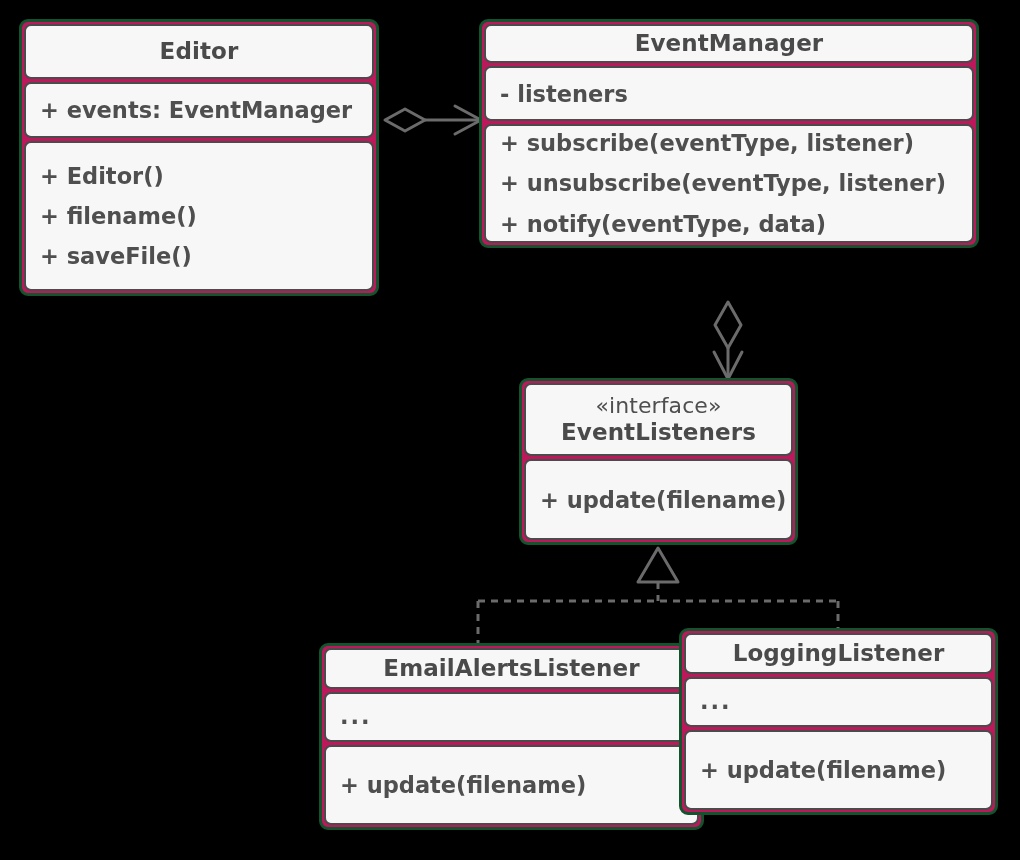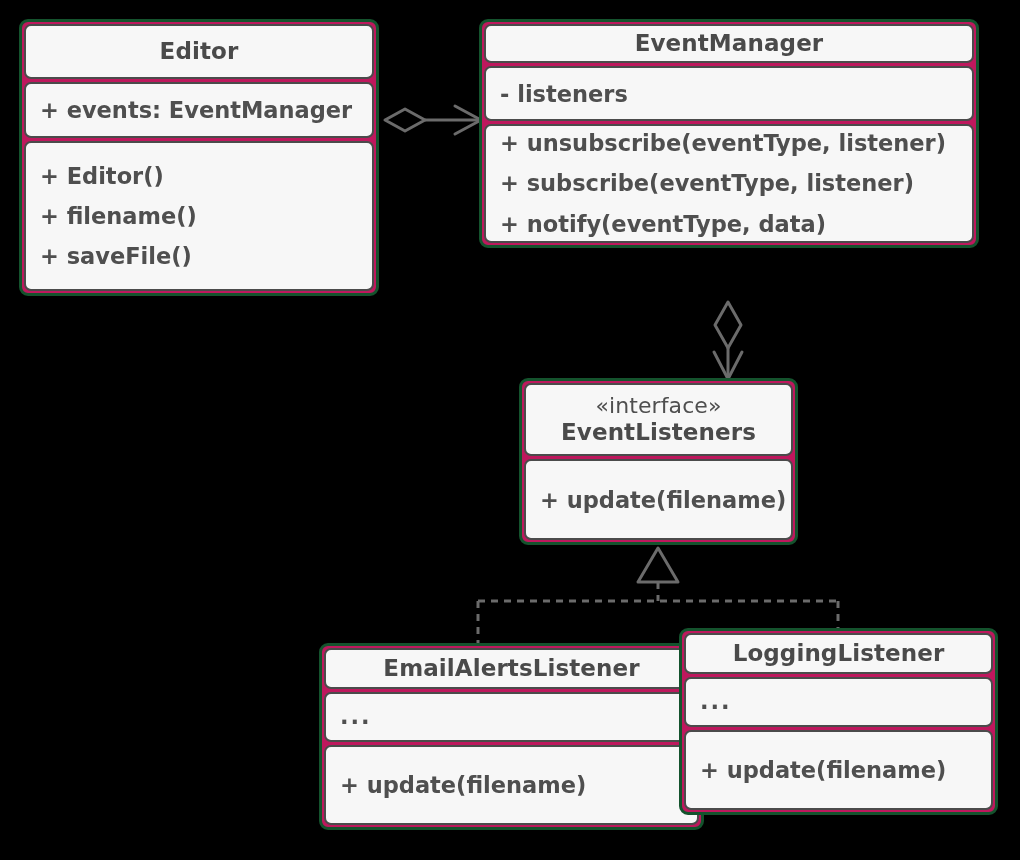--- a/index.html
+++ b/index.html
@@ -146,22 +146,22 @@
   </div>
 
   <div class="uml-class" style="left:479px; top:19px; width:500px; height:229px;">
     <div class="compartment title" style="height:67px;">
       <span class="cls-name">EventManager</span>
     </div>
     <div class="compartment members" style="height:57px;">
       <div class="member-line">- listeners</div>
     </div>
     <div class="compartment members" style="flex:1 1 auto;">
+      <div class="member-line">+ subscribe(eventType, listener)</div>
       <div class="member-line">+ unsubscribe(eventType, listener)</div>
-      <div class="member-line">+ subscribe(eventType, listener)</div>
       <div class="member-line">+ notify(eventType, data)</div>
     </div>
   </div>
 
   <div class="uml-class" style="left:519px; top:378px; width:279px; height:167px;">
     <div class="compartment title" style="height:101px;">
       <span class="stereotype">«interface»</span>
       <span class="cls-name">EventListeners</span>
     </div>
     <div class="compartment members" style="flex:1 1 auto;">

